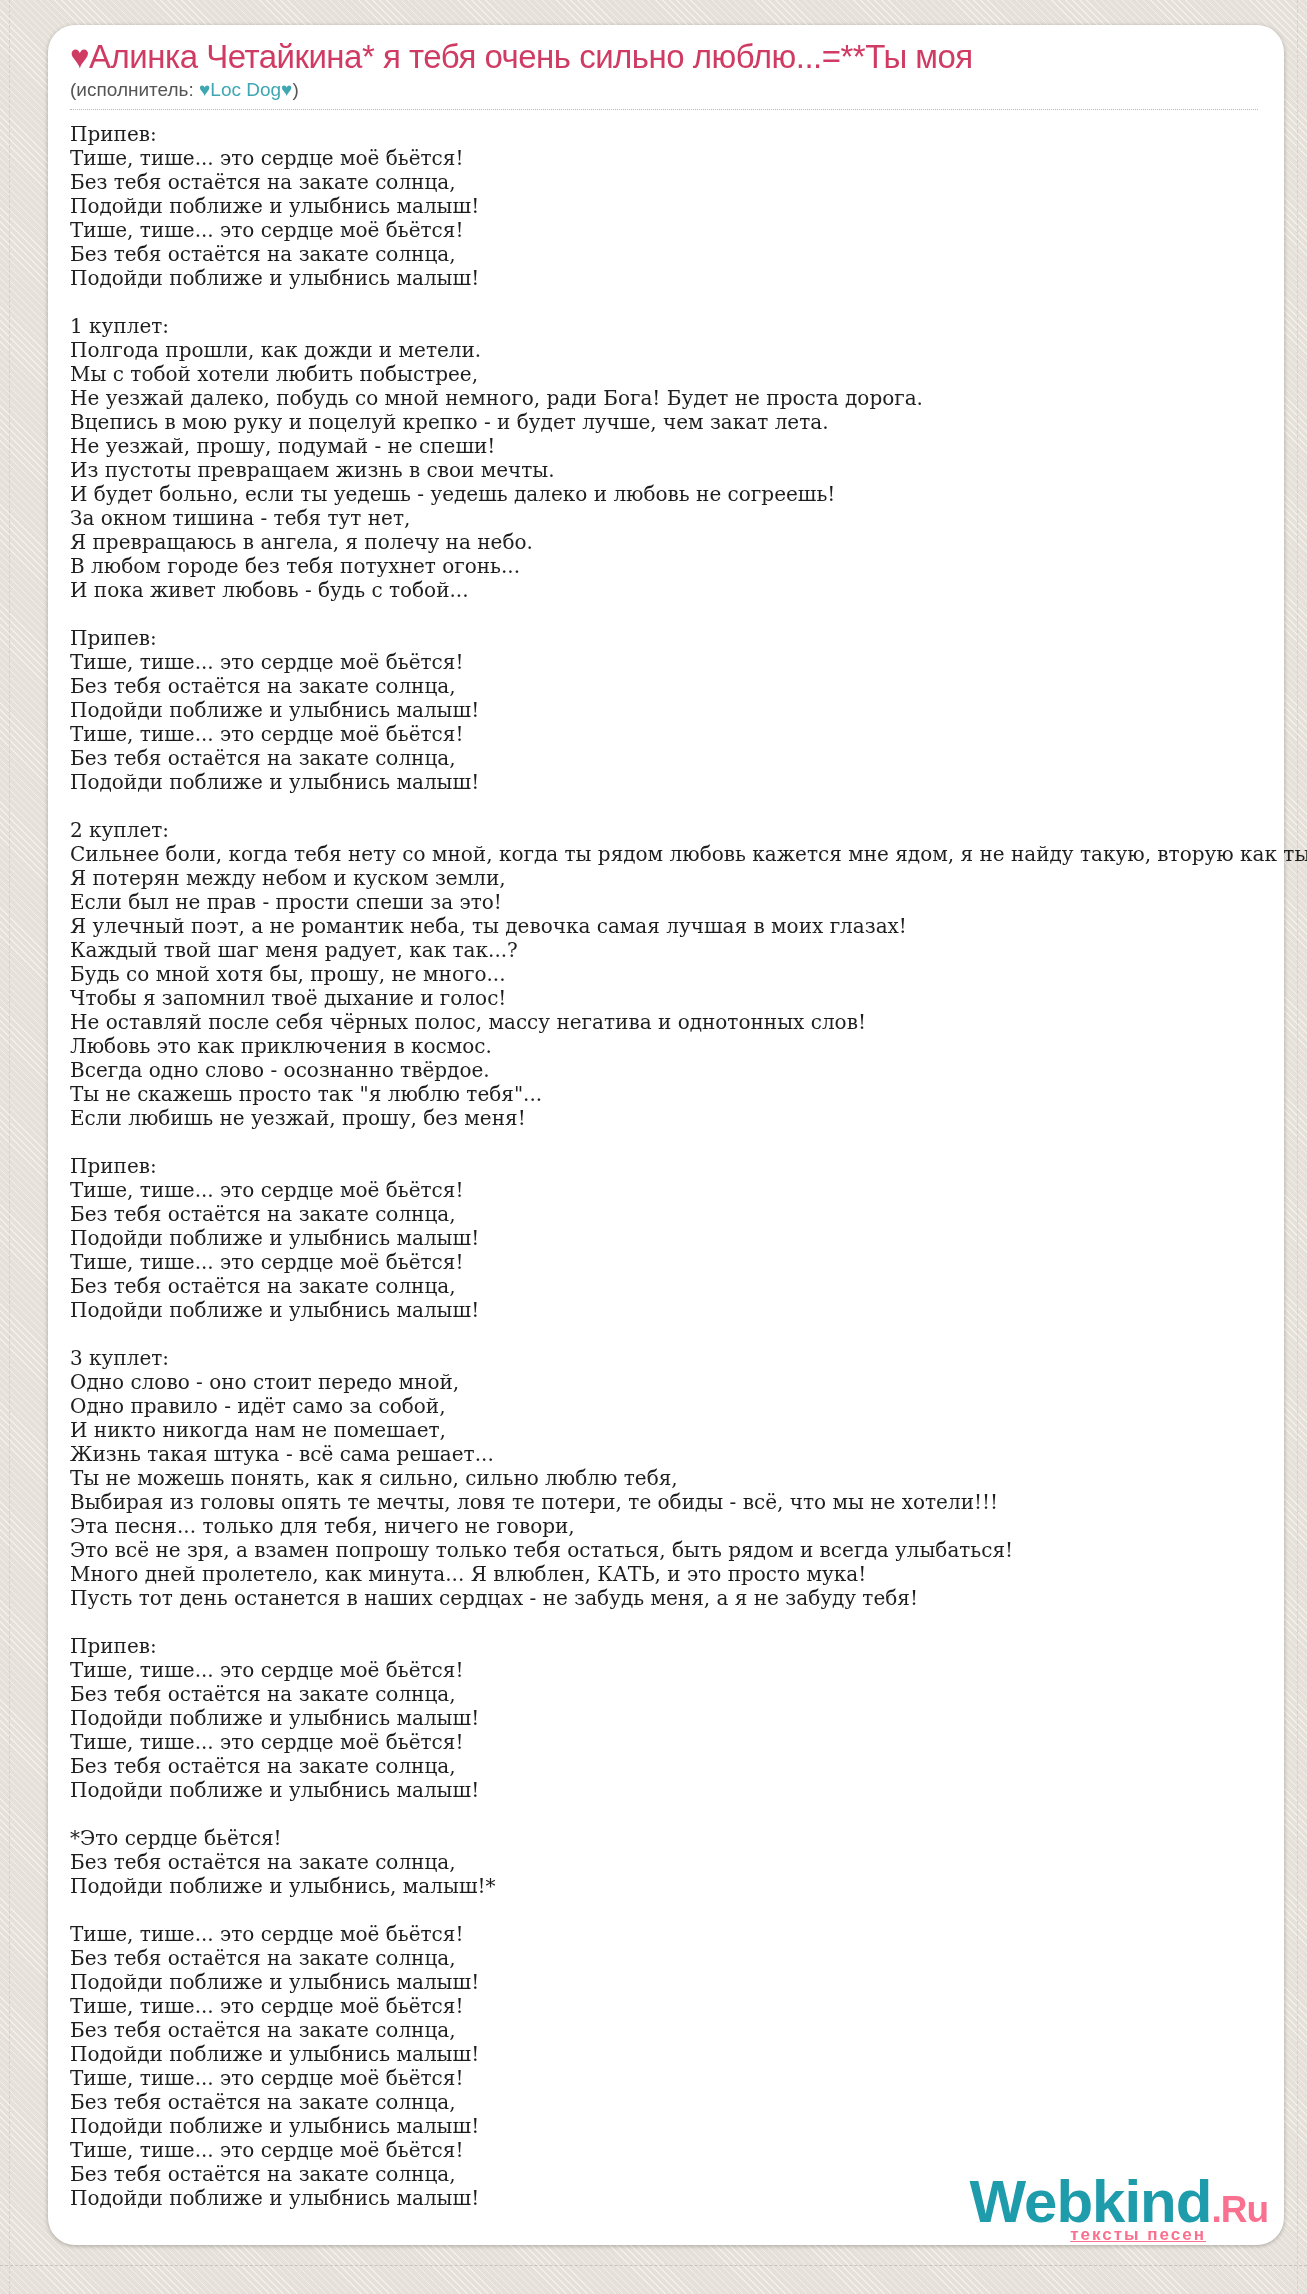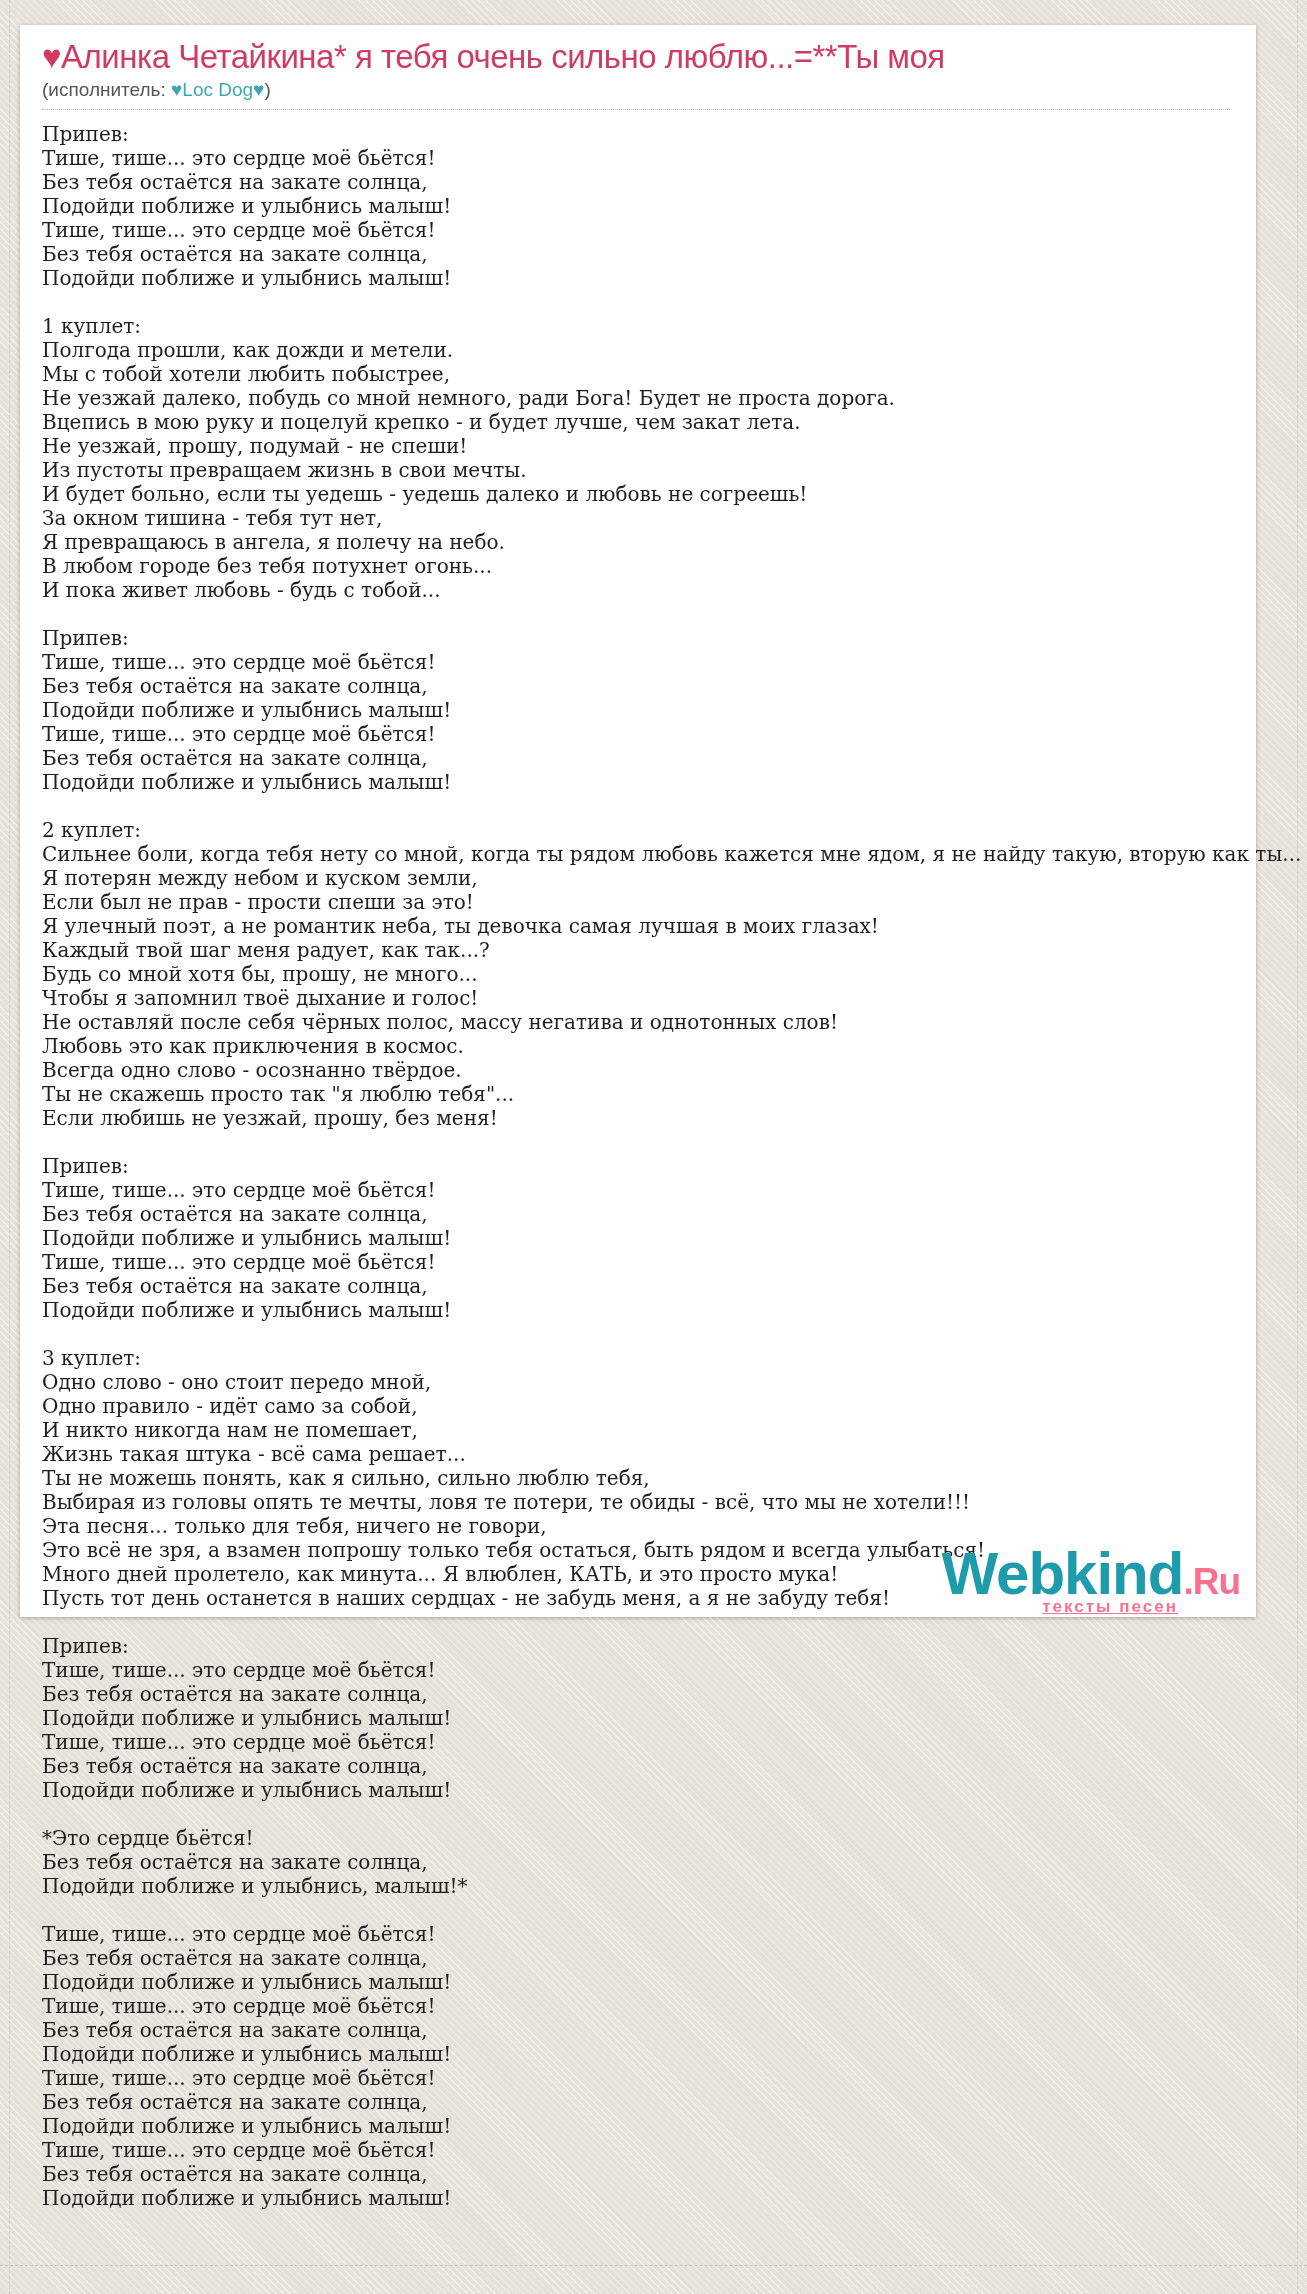--- a/index.html
+++ b/index.html
@@ -22,27 +22,28 @@
   }
   .edge-dash-left  { left: 9px;  border-left: 1px dashed #d6d0c6; }
   .edge-dash-right { right: 9px; border-left: 1px dashed #d6d0c6; }
   .bottom-dash {
     position: absolute; left: 0; right: 0; top: 2265px;
     border-top: 1px dashed #c9c3b8;
   }
   .card {
     position: relative;
     box-sizing: border-box;
-    margin-left: 20px;
+    margin-left: 48px;
     margin-top: 25px;
     width: 1236px;
-    height: 1592px;
+    height: 2220px;
     background: #ffffff;
     box-shadow: 0 1px 4px rgba(0,0,0,0.28);
     padding: 12px 26px 0 22px;
+    border-radius: 27px;
   }
   .song-title {
     margin: 0;
     font-size: 33px;
     font-weight: normal;
     letter-spacing: -0.5px;
     color: #cf3b63;
     line-height: 1.2;
     white-space: nowrap;
   }

